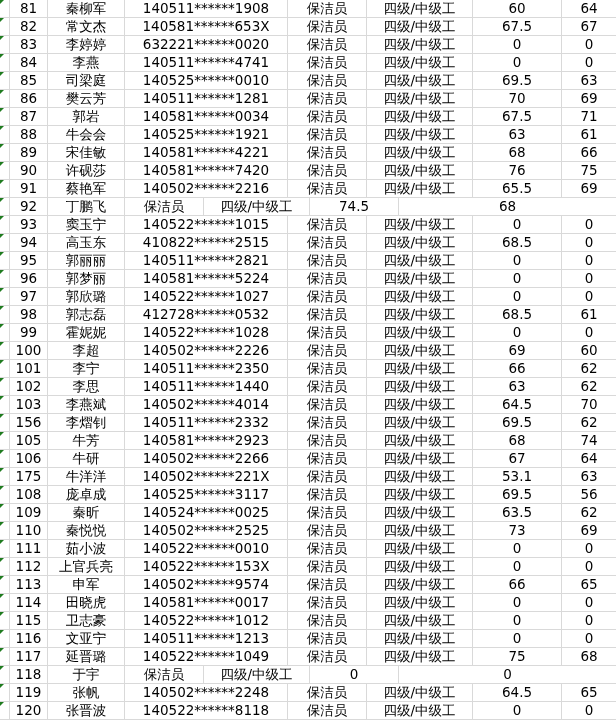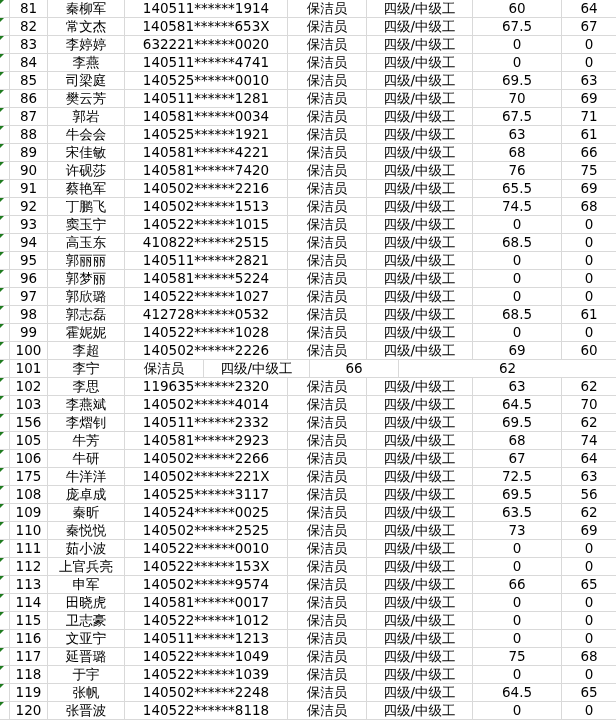--- a/index.html
+++ b/index.html
@@ -38,21 +38,21 @@
 </head>
 <body>
 
 <div class="grid">
     <div class="row">
       <div class="cell c-flag">
         <span class="flag"></span>
       </div>
       <div class="cell c-num">81</div>
       <div class="cell c-name">秦柳军</div>
-      <div class="cell c-id">140511******1914</div>
+      <div class="cell c-id">140511******1908</div>
       <div class="cell c-job">保洁员</div>
       <div class="cell c-level">四级/中级工</div>
       <div class="cell c-s1">60</div>
       <div class="cell c-s2">64</div>
     </div>
     <div class="row">
       <div class="cell c-flag">
         <span class="flag"></span>
       </div>
       <div class="cell c-num">82</div>
@@ -170,21 +170,20 @@
       <div class="cell c-level">四级/中级工</div>
       <div class="cell c-s1">65.5</div>
       <div class="cell c-s2">69</div>
     </div>
     <div class="row">
       <div class="cell c-flag">
         <span class="flag"></span>
       </div>
       <div class="cell c-num">92</div>
       <div class="cell c-name">丁鹏飞</div>
-      <div class="cell c-id">140502******1513</div>
       <div class="cell c-job">保洁员</div>
       <div class="cell c-level">四级/中级工</div>
       <div class="cell c-s1">74.5</div>
       <div class="cell c-s2">68</div>
     </div>
     <div class="row">
       <div class="cell c-flag">
         <span class="flag"></span>
       </div>
       <div class="cell c-num">93</div>
@@ -278,32 +277,33 @@
       <div class="cell c-level">四级/中级工</div>
       <div class="cell c-s1">69</div>
       <div class="cell c-s2">60</div>
     </div>
     <div class="row">
       <div class="cell c-flag">
         <span class="flag"></span>
       </div>
       <div class="cell c-num">101</div>
       <div class="cell c-name">李宁</div>
+      <div class="cell c-id">140511******2350</div>
       <div class="cell c-job">保洁员</div>
       <div class="cell c-level">四级/中级工</div>
       <div class="cell c-s1">66</div>
       <div class="cell c-s2">62</div>
     </div>
     <div class="row">
       <div class="cell c-flag">
         <span class="flag"></span>
       </div>
       <div class="cell c-num">102</div>
       <div class="cell c-name">李思</div>
-      <div class="cell c-id">119635******2320</div>
+      <div class="cell c-id">140511******1440</div>
       <div class="cell c-job">保洁员</div>
       <div class="cell c-level">四级/中级工</div>
       <div class="cell c-s1">63</div>
       <div class="cell c-s2">62</div>
     </div>
     <div class="row">
       <div class="cell c-flag">
         <span class="flag"></span>
       </div>
       <div class="cell c-num">103</div>
@@ -352,21 +352,21 @@
     </div>
     <div class="row">
       <div class="cell c-flag">
         <span class="flag"></span>
       </div>
       <div class="cell c-num">175</div>
       <div class="cell c-name">牛洋洋</div>
       <div class="cell c-id">140502******221X</div>
       <div class="cell c-job">保洁员</div>
       <div class="cell c-level">四级/中级工</div>
-      <div class="cell c-s1">72.5</div>
+      <div class="cell c-s1">53.1</div>
       <div class="cell c-s2">63</div>
     </div>
     <div class="row">
       <div class="cell c-flag">
         <span class="flag"></span>
       </div>
       <div class="cell c-num">108</div>
       <div class="cell c-name">庞卓成</div>
       <div class="cell c-id">140525******3117</div>
       <div class="cell c-job">保洁员</div>
@@ -481,21 +481,20 @@
       <div class="cell c-level">四级/中级工</div>
       <div class="cell c-s1">75</div>
       <div class="cell c-s2">68</div>
     </div>
     <div class="row">
       <div class="cell c-flag">
         <span class="flag"></span>
       </div>
       <div class="cell c-num">118</div>
       <div class="cell c-name">于宇</div>
-      <div class="cell c-id">140522******1039</div>
       <div class="cell c-job">保洁员</div>
       <div class="cell c-level">四级/中级工</div>
       <div class="cell c-s1">0</div>
       <div class="cell c-s2">0</div>
     </div>
     <div class="row">
       <div class="cell c-flag">
         <span class="flag"></span>
       </div>
       <div class="cell c-num">119</div>

